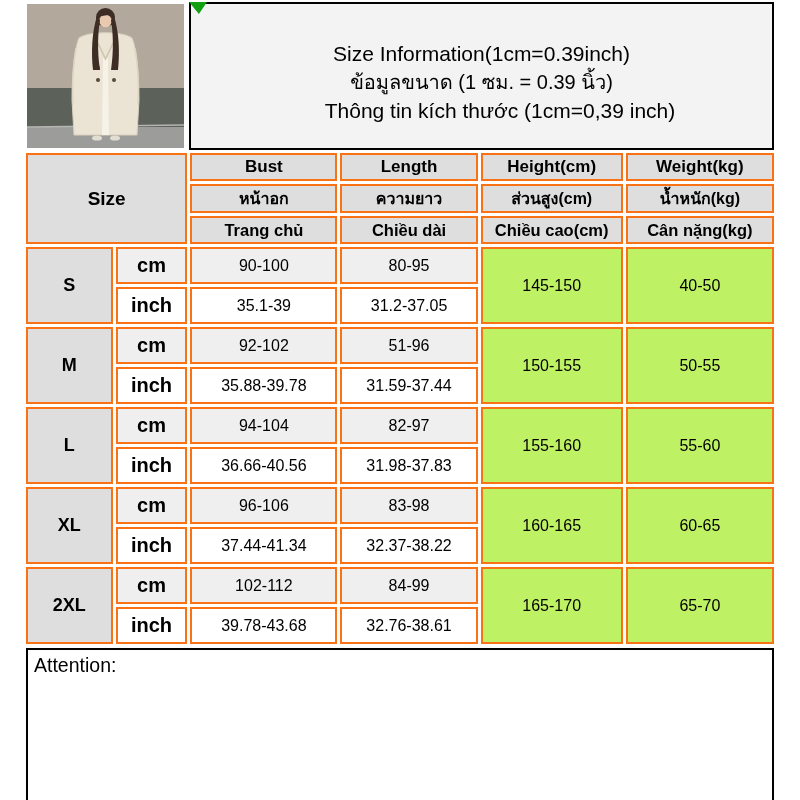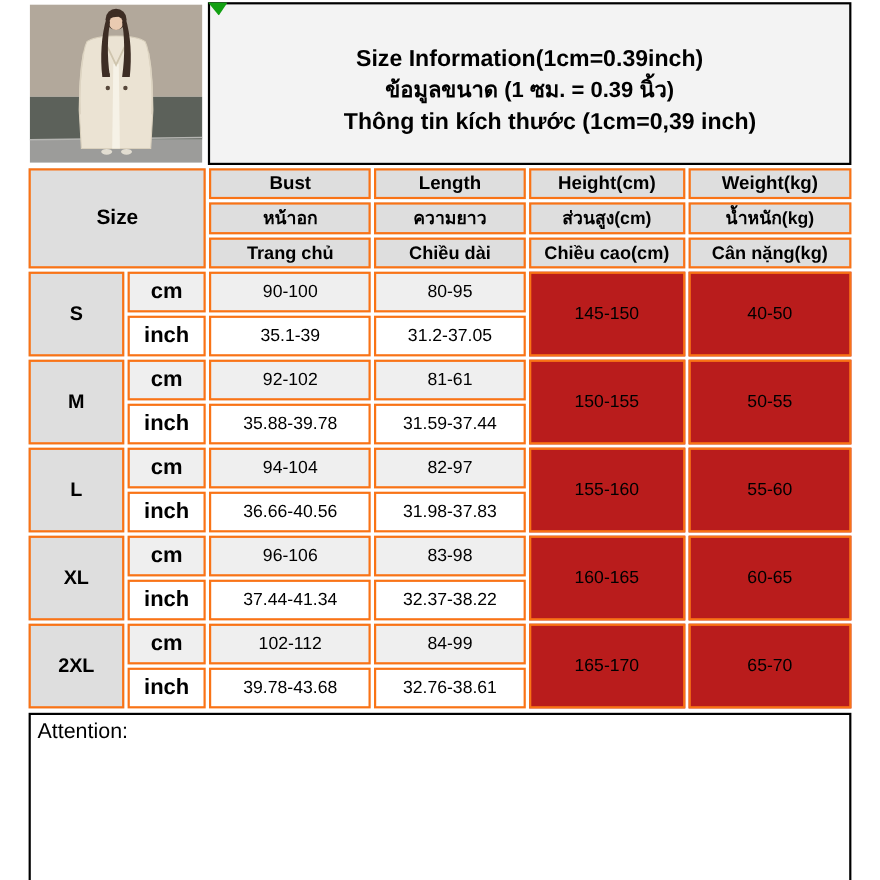--- a/index.html
+++ b/index.html
@@ -16,21 +16,21 @@
   .photo-cell svg{display:block;width:157px;height:144px;}
   .title-cell{
     flex:1;border:2px solid #000;background:#f3f3f3;box-sizing:border-box;
     display:flex;flex-direction:column;justify-content:center;align-items:center;
     position:relative;padding-top:14px;
   }
   .corner-flag{
     position:absolute;top:-2px;left:-2px;width:18px;height:12px;
     clip-path:polygon(0 0,100% 0,55% 100%);
   }
-  .title-line{font-weight:bold;text-align:center;line-height:1.38;}
+  .title-line{font-weight:normal;text-align:center;line-height:1.38;}
   .title-en{font-size:21px;}
   .title-th{font-size:20px;}
   .title-vi{font-size:21px;margin-left:37px;}
 
   
   table.size-table{
     border-collapse:separate;border-spacing:3px;table-layout:fixed;
     margin-top:0;width:754px;margin-left:-3px;
   }
   .size-table td{
@@ -39,21 +39,21 @@
   }
   .hdr{background:#dedede;font-weight:bold;height:24px;font-size:17px;}
   .hdr-th{font-size:16px;}
   .hdr-vi{font-size:16.5px;}
   .size-head{font-size:19px;}
   .size-cell{background:#dedede;font-weight:bold;font-size:18px;}
   .unit-cell{font-weight:bold;font-size:20px;}
   .val{font-size:16px;}
   .bg-cm{background:#efefef;}
   .bg-inch{background:#ffffff;}
-  .merged{background:#b91c1c;}
+  .merged{background:#bef264;}
   .body-row td{height:33px;}
 
   
   .attention-box{
     border:2px solid #000;box-sizing:border-box;width:748px;height:160px;
     margin-top:1px;padding:2px 6px;font-size:19.5px;line-height:1.42;
   }
 </style>
 </head>
 <body>
@@ -137,21 +137,21 @@
       <tr class="body-row">
         <td class="unit-cell bg-inch">inch</td>
         <td class="val bg-inch">35.1-39</td>
         <td class="val bg-inch">31.2-37.05</td>
       </tr>
 
       <tr class="body-row">
         <td class="size-cell" rowspan="2">M</td>
         <td class="unit-cell bg-cm">cm</td>
         <td class="val bg-cm">92-102</td>
-        <td class="val bg-cm">81-61</td>
+        <td class="val bg-cm">51-96</td>
         <td class="val merged" rowspan="2">150-155</td>
         <td class="val merged" rowspan="2">50-55</td>
       </tr>
       <tr class="body-row">
         <td class="unit-cell bg-inch">inch</td>
         <td class="val bg-inch">35.88-39.78</td>
         <td class="val bg-inch">31.59-37.44</td>
       </tr>
 
       <tr class="body-row">

